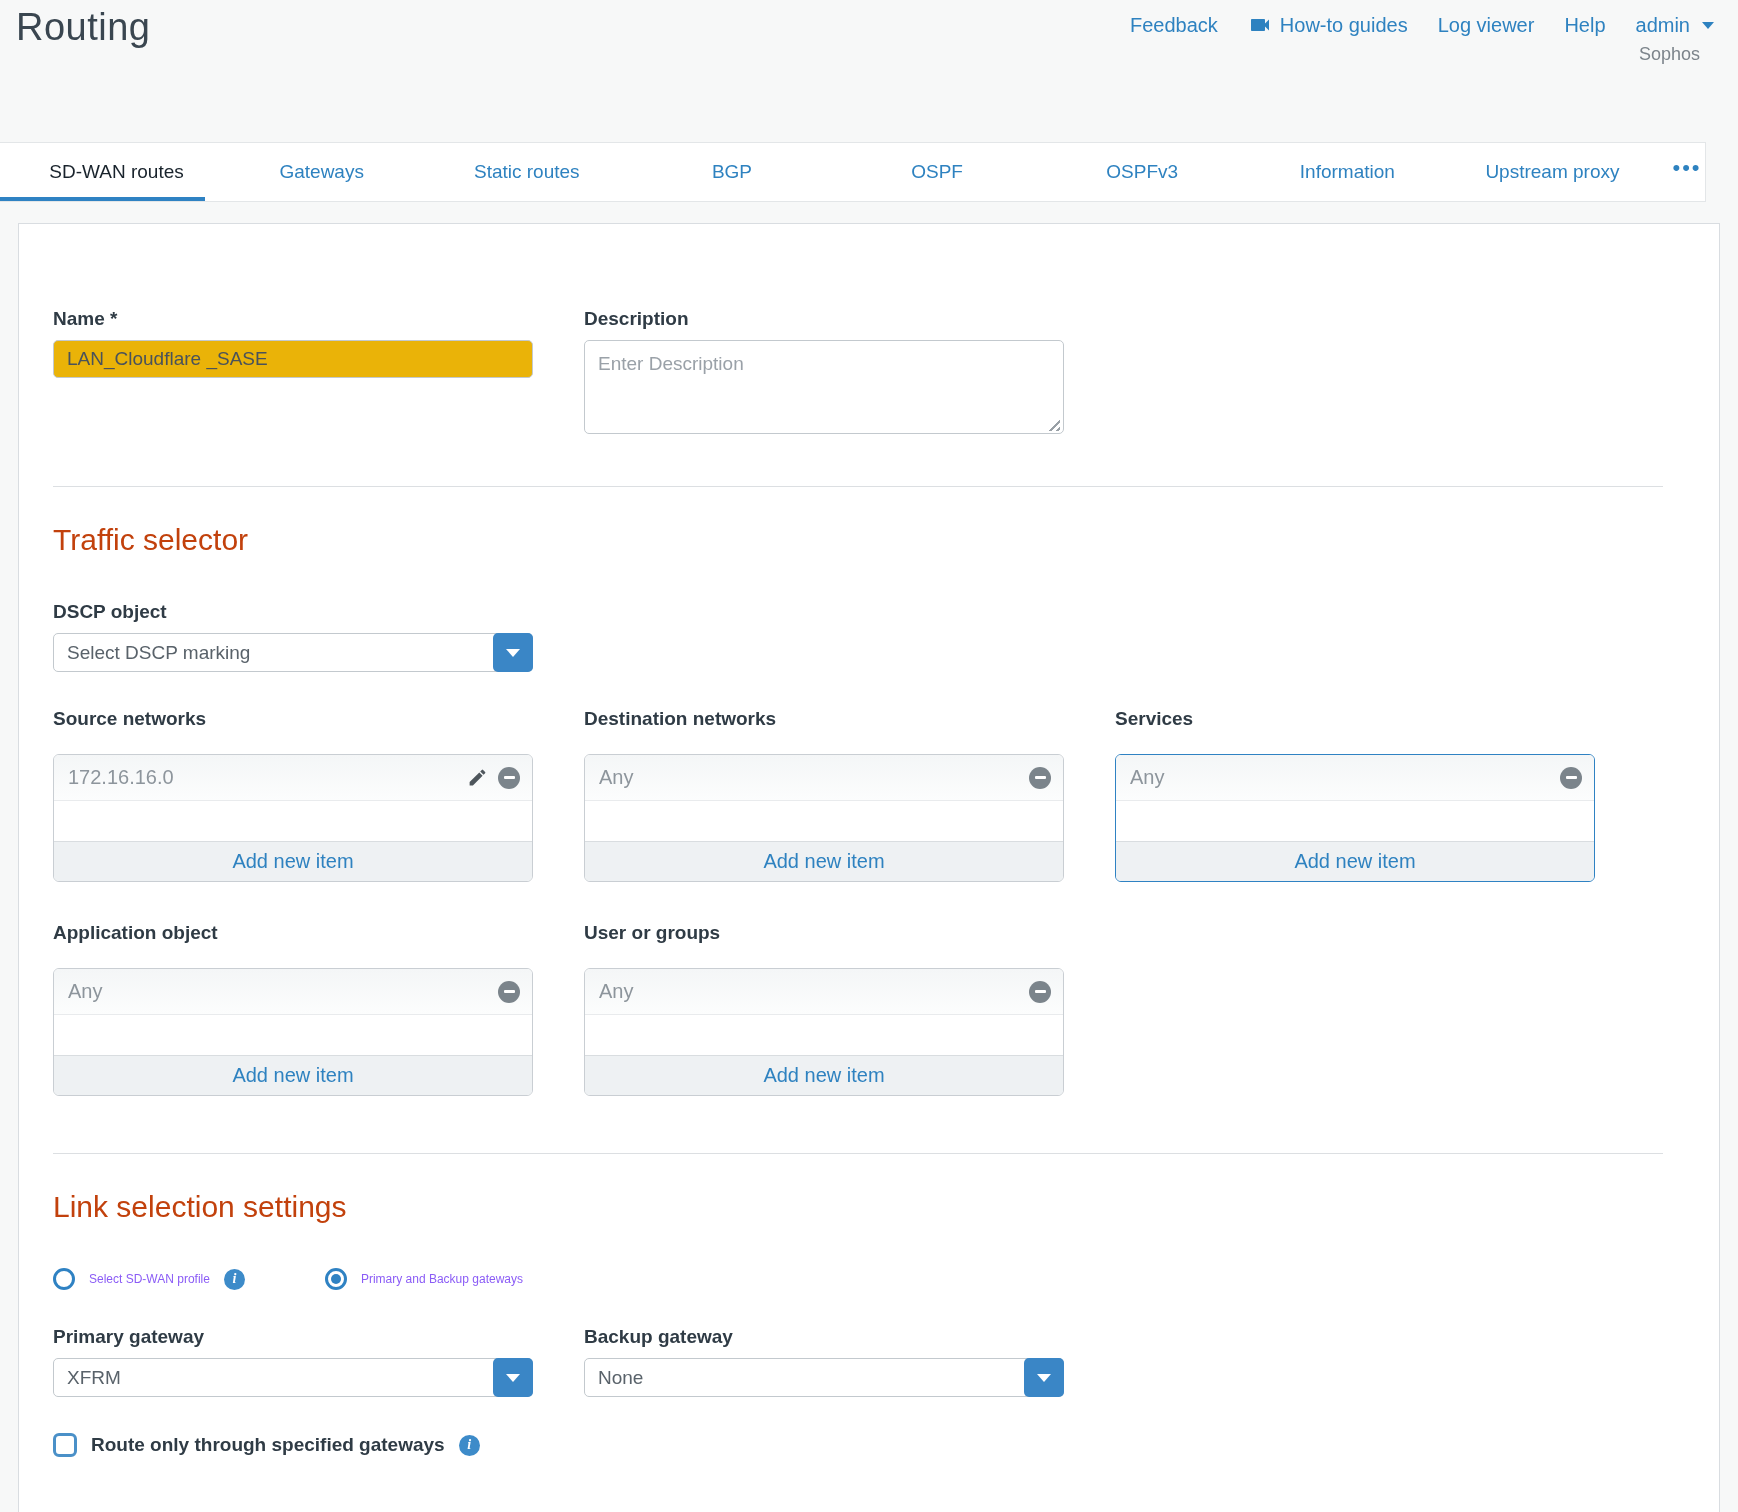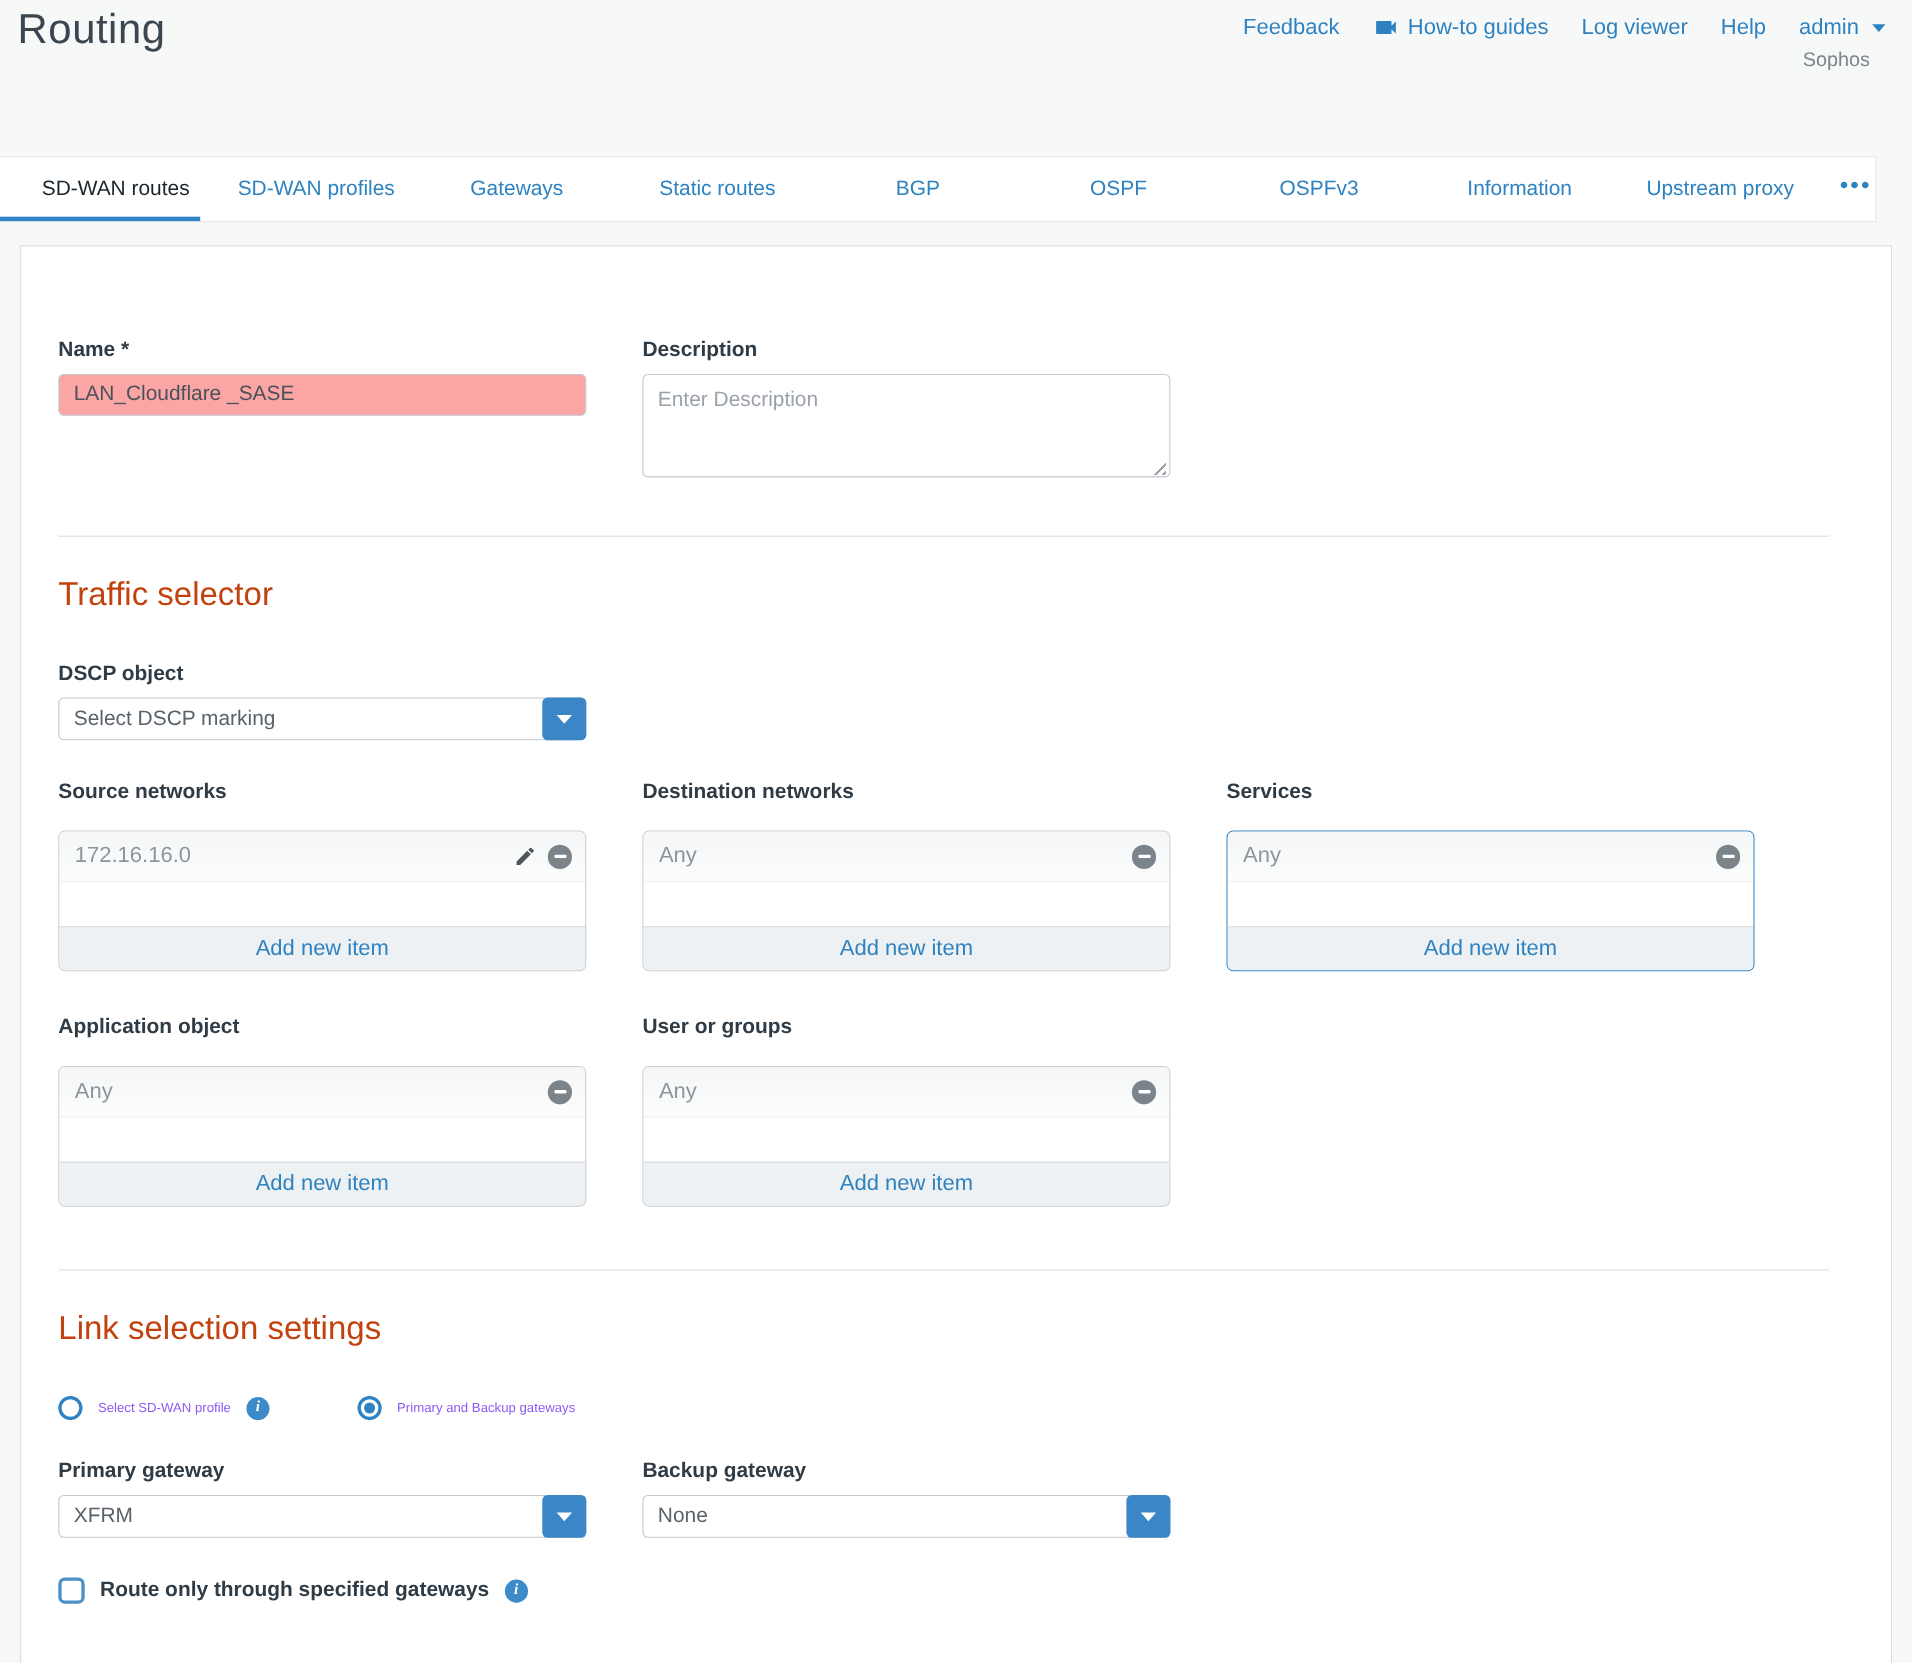--- a/index.html
+++ b/index.html
@@ -53,21 +53,21 @@
     padding:84px 34px 0 34px;
   }
   .form-row { display:flex; gap:51px; }
   .field { width:480px; }
   .f-label {
     display:block; font-size:19px; font-weight:700; color:#2f3b45; margin-bottom:10px;
     white-space:nowrap;
   }
   .text-input {
     width:480px; height:38px; border:1px solid #c3c9ce; border-radius:5px;
-    padding:0 13px; font-size:19px; color:#49525b; background:#fca5a5; outline:none;
+    padding:0 13px; font-size:19px; color:#49525b; background:#eab308; outline:none;
     font-family:"Liberation Sans", sans-serif;
   }
   .desc-wrap { position:relative; width:480px; }
   .textarea {
     width:480px; height:94px; border:1px solid #c3c9ce; border-radius:5px;
     padding:12px 13px; font-size:19px; color:#49525b; background:#fff; outline:none; resize:none;
     font-family:"Liberation Sans", sans-serif;
   }
   .textarea::placeholder { color:#9aa1a8; }
   .resize-corner {
@@ -170,21 +170,20 @@
     <span class="header-link">
       <span>admin</span>
       <span class="caret-sm"></span>
     </span>
   </div>
   <div class="brand">Sophos</div>
 </div>
 
 <div class="tabbar">
   <div class="tab active">SD-WAN routes</div>
-  <div class="tab">SD-WAN profiles</div>
   <div class="tab">Gateways</div>
   <div class="tab">Static routes</div>
   <div class="tab">BGP</div>
   <div class="tab">OSPF</div>
   <div class="tab">OSPFv3</div>
   <div class="tab">Information</div>
   <div class="tab">Upstream proxy</div>
   <div class="tab more">•••</div>
 </div>
 

